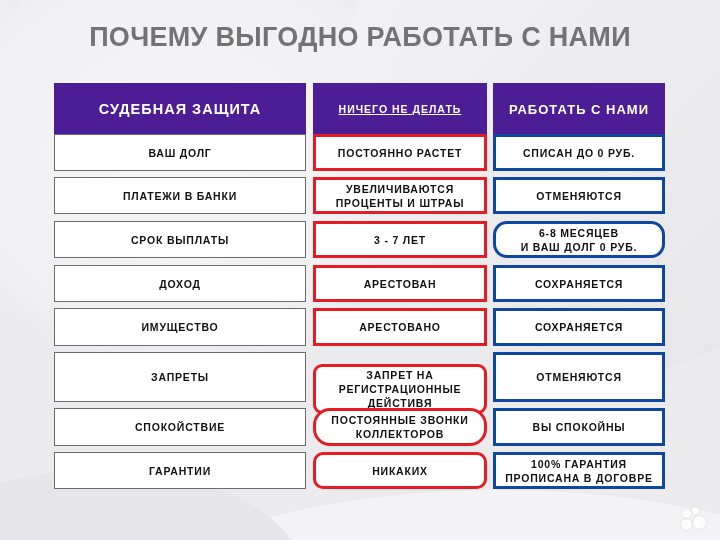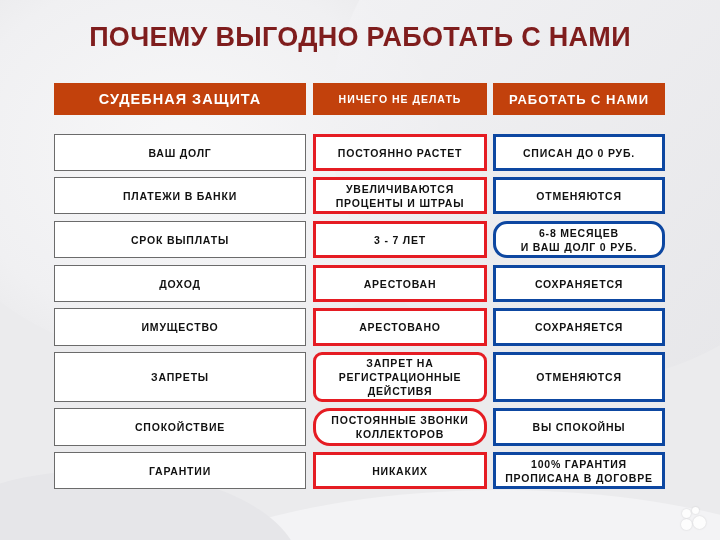--- a/index.html
+++ b/index.html
@@ -13,24 +13,24 @@
       background: radial-gradient(ellipse at center, #f7f7f8 0%, #f0f0f2 60%, rgba(235,235,237,0) 75%); }
     .bg .s2 { position: absolute; left: 330px; top: -140px; width: 520px; height: 520px; border-radius: 50%;
       background: linear-gradient(135deg, #f5f5f7 0%, #e4e4e7 100%); opacity: .8; }
     .bg .s3 { position: absolute; left: 100px; top: 490px; width: 800px; height: 300px; border-radius: 50%;
       background: #f3f3f5; }
     .bg .s4 { position: absolute; left: -100px; top: 470px; width: 400px; height: 200px; border-radius: 50%;
       background: #e6e6e9; }
 
     .title {
       position: absolute; left: 0; top: 22px; width: 720px; text-align: center; z-index: 2;
-      font-size: 27px; font-weight: bold; color: #7f1d1d; letter-spacing: 0.3px;
+      font-size: 27px; font-weight: bold; color: #737373; letter-spacing: 0.3px;
     }
     .hdr {
-      position: absolute; top: 83px; height: 32px; background: #c2410c; color: #fff; z-index: 2;
+      position: absolute; top: 83px; height: 52px; background: #4c1d95; color: #fff; z-index: 2;
       display: flex; align-items: center; justify-content: center; font-weight: bold; letter-spacing: 1px;
     }
     .cell {
       position: absolute; box-sizing: border-box; background: #fff; z-index: 2;
       display: flex; align-items: center; justify-content: center; text-align: center;
       font-weight: bold; font-size: 10.5px; line-height: 14px; letter-spacing: 0.8px; color: #111;
       white-space: pre-line; padding: 0 4px;
     }
     .c1 { left: 54px; width: 252px; border: 1.5px solid #6b6b6b; }
     .c2 { left: 313px; width: 174px; border: 3px solid #e51c23; }
@@ -50,21 +50,21 @@
 <div class="bg">
   <div class="s1"></div>
   <div class="s2"></div>
   <div class="s3"></div>
   <div class="s4"></div>
 </div>
 
 <div class="title">ПОЧЕМУ ВЫГОДНО РАБОТАТЬ С НАМИ</div>
 
 <div class="hdr" style="left:54px;width:252px;font-size:14.5px;">СУДЕБНАЯ ЗАЩИТА</div>
-<div class="hdr" style="left:313px;width:174px;font-size:10.5px;">НИЧЕГО НЕ ДЕЛАТЬ</div>
+<div class="hdr" style="left:313px;width:174px;font-size:10.5px;text-decoration:underline;">НИЧЕГО НЕ ДЕЛАТЬ</div>
 <div class="hdr" style="left:493px;width:172px;font-size:13px;">РАБОТАТЬ С НАМИ</div>
 
 <div class="cell c1" style="top:134px;height:37px;">ВАШ ДОЛГ</div>
 <div class="cell c2" style="top:134px;height:37px;">ПОСТОЯННО РАСТЕТ</div>
 <div class="cell c3" style="top:134px;height:37px;">СПИСАН ДО 0 РУБ.</div>
 
 <div class="cell c1" style="top:177px;height:37px;">ПЛАТЕЖИ В БАНКИ</div>
 <div class="cell c2" style="top:177px;height:37px;">УВЕЛИЧИВАЮТСЯ
 ПРОЦЕНТЫ И ШТРАЫ</div>
 <div class="cell c3" style="top:177px;height:37px;">ОТМЕНЯЮТСЯ</div>
@@ -76,32 +76,32 @@
 
 <div class="cell c1" style="top:265px;height:37px;">ДОХОД</div>
 <div class="cell c2" style="top:265px;height:37px;">АРЕСТОВАН</div>
 <div class="cell c3" style="top:265px;height:37px;">СОХРАНЯЕТСЯ</div>
 
 <div class="cell c1" style="top:308px;height:38px;">ИМУЩЕСТВО</div>
 <div class="cell c2" style="top:308px;height:38px;">АРЕСТОВАНО</div>
 <div class="cell c3" style="top:308px;height:38px;">СОХРАНЯЕТСЯ</div>
 
 <div class="cell c1" style="top:352px;height:50px;">ЗАПРЕТЫ</div>
-<div class="cell c2" style="top:352px;height:50px;border-radius:9px;">ЗАПРЕТ НА
+<div class="cell c2" style="top:364px;height:50px;border-radius:9px;">ЗАПРЕТ НА
 РЕГИСТРАЦИОННЫЕ
 ДЕЙСТИВЯ</div>
 <div class="cell c3" style="top:352px;height:50px;">ОТМЕНЯЮТСЯ</div>
 
 <div class="cell c1" style="top:408px;height:38px;">СПОКОЙСТВИЕ</div>
 <div class="cell c2" style="top:408px;height:38px;border-radius:17px;">ПОСТОЯННЫЕ ЗВОНКИ
 КОЛЛЕКТОРОВ</div>
 <div class="cell c3" style="top:408px;height:38px;">ВЫ СПОКОЙНЫ</div>
 
 <div class="cell c1" style="top:452px;height:37px;">ГАРАНТИИ</div>
-<div class="cell c2" style="top:452px;height:37px;">НИКАКИХ</div>
+<div class="cell c2" style="top:452px;height:37px;border-radius:10px;">НИКАКИХ</div>
 <div class="cell c3" style="top:452px;height:37px;">100% ГАРАНТИЯ
 ПРОПИСАНА В ДОГОВРЕ</div>
 
 <div class="avito">
   <div class="dots">
     <span style="left:2px;top:3px;width:9px;height:9px;"></span>
     <span style="left:12px;top:1px;width:7px;height:7px;"></span>
     <span style="left:1px;top:13px;width:11px;height:11px;"></span>
     <span style="left:13px;top:10px;width:13px;height:13px;"></span>
   </div>

